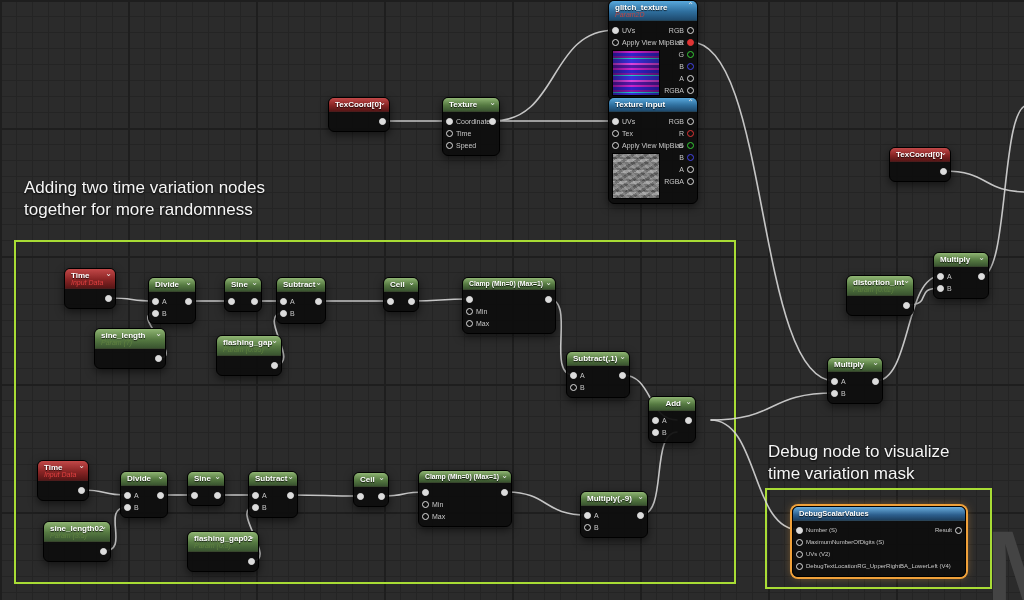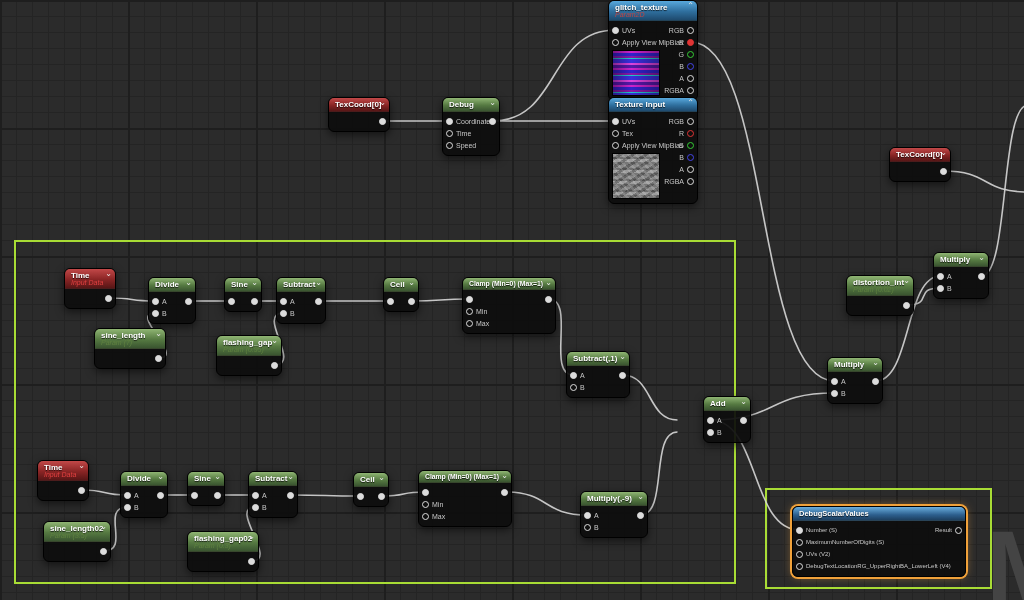--- a/index.html
+++ b/index.html
@@ -77,39 +77,43 @@
       <path d="M640.5,515 C668.5,515 649.5,432 677.5,432" fill="none" stroke="#d6d6d6" stroke-width="1.6" opacity="0.9"></path>
       <path d="M81.5,490 C109.5,490 99.5,495 127.5,495" fill="none" stroke="#d6d6d6" stroke-width="1.6" opacity="0.9"></path>
       <path d="M103.5,551 C131.5,551 99.5,507 127.5,507" fill="none" stroke="#d6d6d6" stroke-width="1.6" opacity="0.9"></path>
       <path d="M160.5,495 C188.5,495 166.5,495 194.5,495" fill="none" stroke="#d6d6d6" stroke-width="1.6" opacity="0.9"></path>
       <path d="M217.5,495 C245.5,495 227.5,495 255.5,495" fill="none" stroke="#d6d6d6" stroke-width="1.6" opacity="0.9"></path>
       <path d="M251.5,561 C279.5,561 227.5,507 255.5,507" fill="none" stroke="#d6d6d6" stroke-width="1.6" opacity="0.9"></path>
       <path d="M290.5,495 C329,495 322,496 360.5,496" fill="none" stroke="#d6d6d6" stroke-width="1.6" opacity="0.9"></path>
       <path d="M381.5,496 C409.5,496 397.5,492 425.5,492" fill="none" stroke="#d6d6d6" stroke-width="1.6" opacity="0.9"></path>
       <path d="M504.5,492 C550.15,492 541.85,515 587.5,515" fill="none" stroke="#d6d6d6" stroke-width="1.6" opacity="0.9"></path>
     </svg>
+  <div class="annotation" style="left:24px;top:177px;">Adding two time variation nodes
+together for more randomness</div>
+  <div class="annotation" style="left:768px;top:441px;">Debug node to visualize
+time variation mask</div>
 <div class="group-box" style="left: 14px; top: 240px; width: 718px; height: 340px; border-color: rgb(168, 220, 53);"></div>
     <div class="group-box" style="left: 765px; top: 488px; width: 223px; height: 97px; border-color: rgb(168, 220, 53);"></div>
     <div class="node" style="left: 328px; top: 97px; width: 60px;">
       <div class="nhead red">
         <div class="ntitle">TexCoord[0]</div>
         <div class="chev">⌄</div>
       </div>
       <div class="nbody">
         <div class="col ins"></div>
         <div class="col outs">
           <div class="prow out">
             <span class="pin" style="border-color: rgb(220, 220, 220); background: rgb(220, 220, 220);"></span>
           </div>
         </div>
       </div>
     </div>
     <div class="node" style="left: 442px; top: 97px; width: 56px;">
       <div class="nhead green">
-        <div class="ntitle">Debug</div>
+        <div class="ntitle">Texture</div>
         <div class="chev">⌄</div>
       </div>
       <div class="nbody">
         <div class="col ins">
           <div class="prow">
             <span class="pin" style="border-color: rgb(220, 220, 220); background: rgb(220, 220, 220);"></span>
             <span>Coordinate</span>
           </div>
           <div class="prow">
             <span class="pin" style="border-color: rgb(220, 220, 220);"></span>
@@ -391,21 +395,21 @@
             <span>B</span>
           </div>
         </div>
         <div class="col outs">
           <div class="prow out">
             <span class="pin" style="border-color: rgb(220, 220, 220); background: rgb(220, 220, 220);"></span>
           </div>
         </div>
       </div>
     </div>
-    <div class="node" style="left: 703px; top: 396px; width: 46px;">
+    <div class="node" style="left: 648px; top: 396px; width: 46px; text-align: right;">
       <div class="nhead green">
         <div class="ntitle">Add</div>
         <div class="chev">⌄</div>
       </div>
       <div class="nbody">
         <div class="col ins">
           <div class="prow">
             <span class="pin" style="border-color: rgb(220, 220, 220); background: rgb(220, 220, 220);"></span>
             <span>A</span>
           </div>

